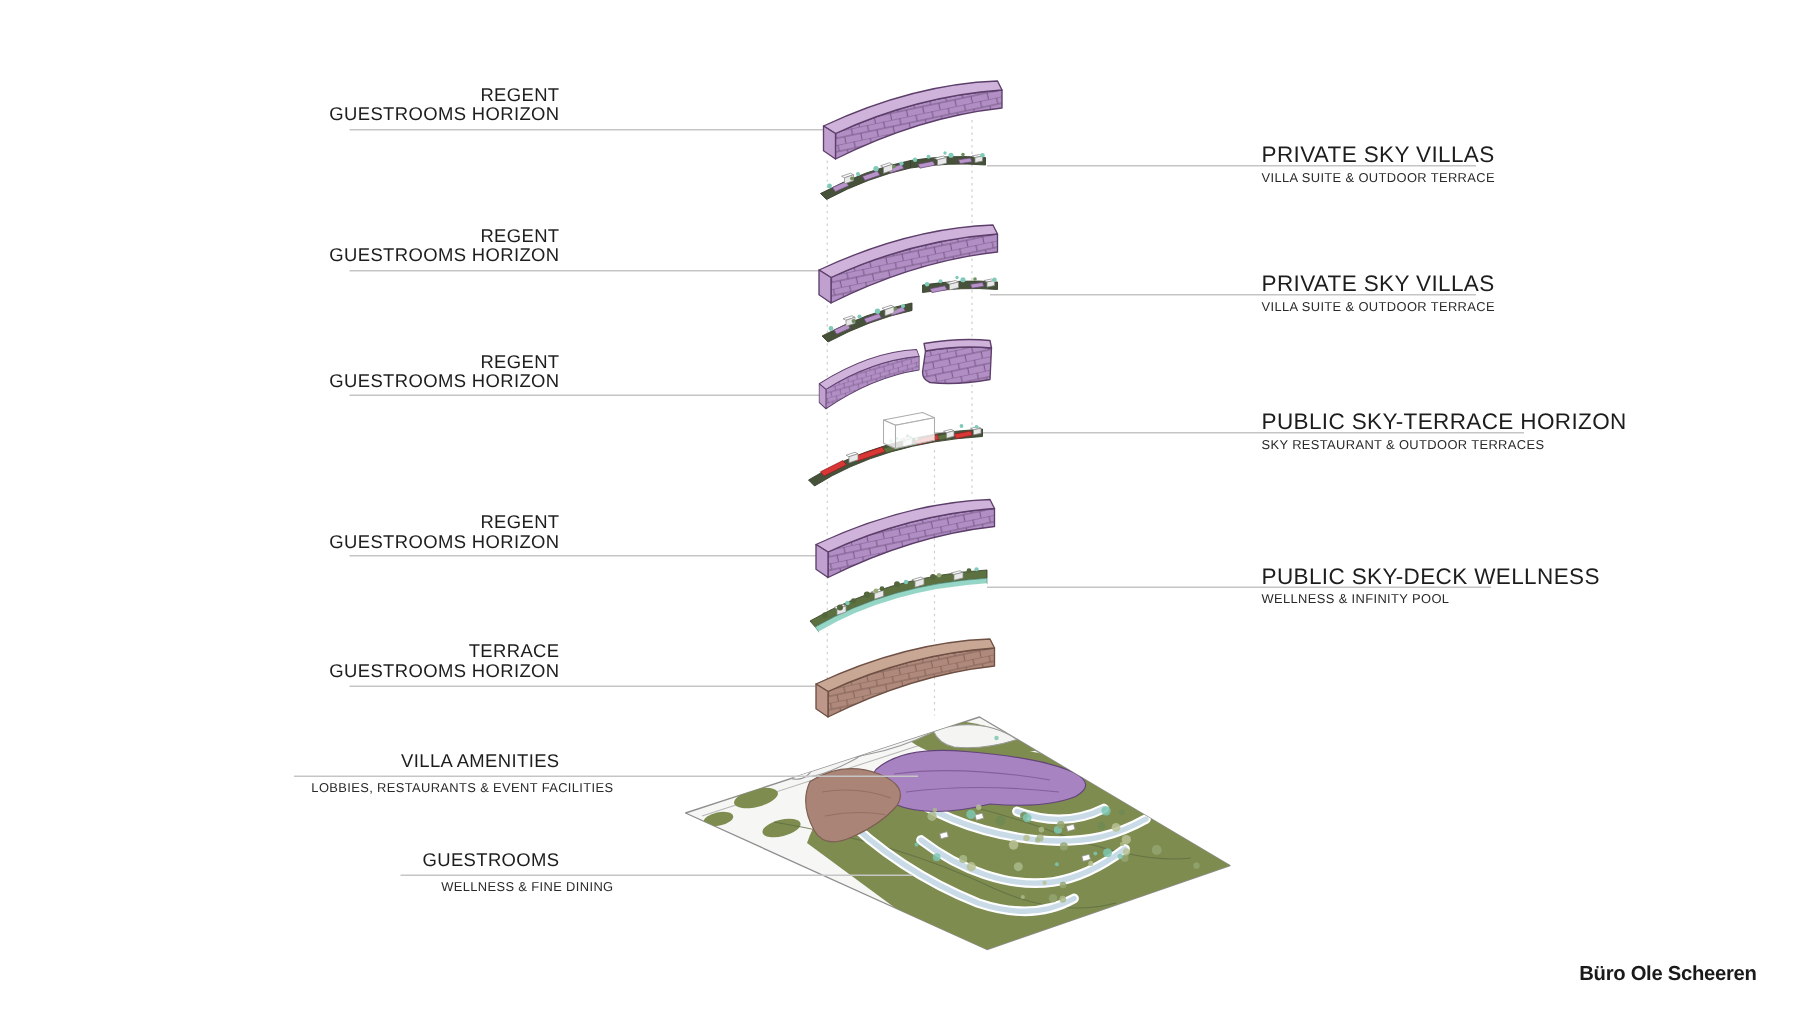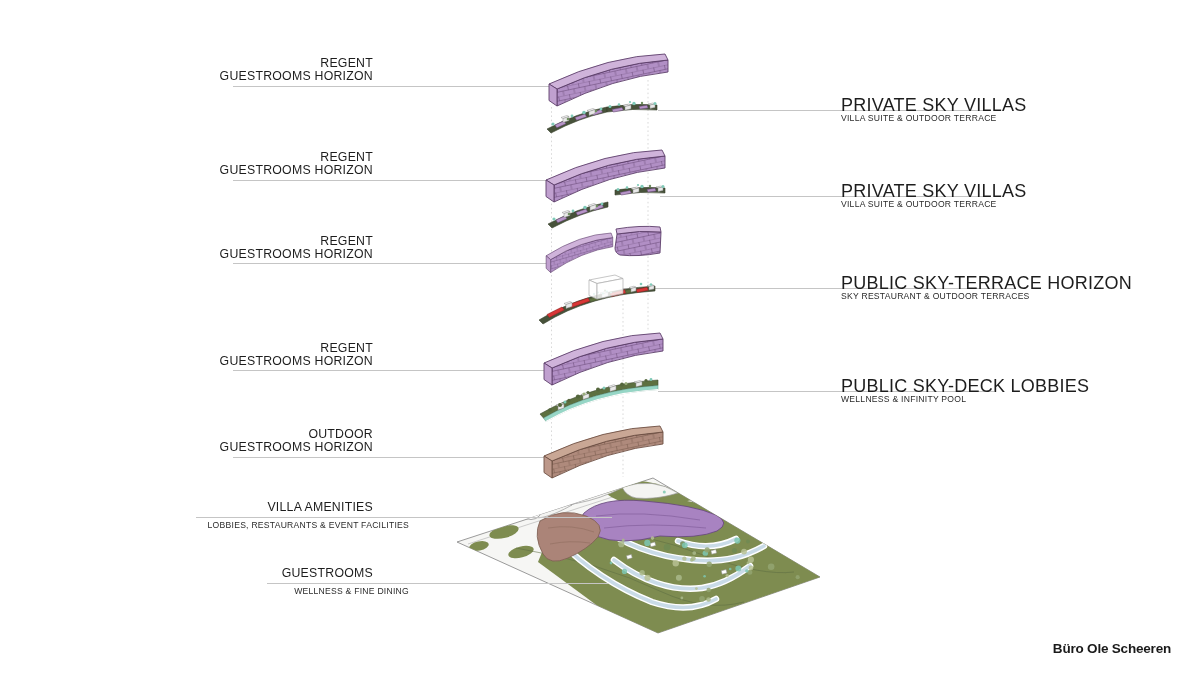--- a/index.html
+++ b/index.html
@@ -3,21 +3,21 @@
 <meta charset="utf-8">
 <style>
   html,body{margin:0;padding:0;background:#fff;}
   body{width:1200px;height:675px;overflow:hidden;font-family:"Liberation Sans",sans-serif;}
   .stage{position:relative;width:1200px;height:675px;background:#fff;}
   svg.diagram{position:absolute;left:0;top:0;}
 
   
   .ll{position:absolute;right:827px;text-align:right;color:var(--c-text);
       font-size:12.3px;line-height:13.4px;letter-spacing:.25px;white-space:nowrap;}
-  .rt{position:absolute;left:841px;color:var(--c-text);font-size:18px;
+  .rt{position:absolute;left:841px;color:var(--c-text);font-size:15px;
       letter-spacing:.25px;white-space:nowrap;}
   .subt{font-size:8.6px;letter-spacing:.25px;color:#2a2a2a;font-weight:400;}
   .rs{position:absolute;left:841px;white-space:nowrap;}
   .lsub{position:absolute;right:791px;text-align:right;white-space:nowrap;}
   .logo{position:absolute;right:29px;top:641px;font-size:13.5px;font-weight:700;
         letter-spacing:-.2px;color:#1a1a1a;white-space:nowrap;}
 
   
   .guide{stroke:#cfcfcf;stroke-width:.8;stroke-dasharray:1.6 2.6;fill:none;}
   .leader{stroke:var(--c-leader_line);stroke-width:1;}
@@ -318,35 +318,35 @@
   </div>
   <div class="ll" style="top:235px">
     <div>REGENT</div>
     <div>GUESTROOMS HORIZON</div>
   </div>
   <div class="ll" style="top:342px">
     <div>REGENT</div>
     <div>GUESTROOMS HORIZON</div>
   </div>
   <div class="ll" style="top:428px">
-    <div>OUTDOOR</div>
+    <div>TERRACE</div>
     <div>GUESTROOMS HORIZON</div>
   </div>
   <div class="ll" style="top:501px">
     <div>VILLA AMENITIES</div>
   </div>
   <div class="lsub subt" style="top:520px">LOBBIES, RESTAURANTS &amp; EVENT FACILITIES</div>
   <div class="ll" style="top:567px">
     <div>GUESTROOMS</div>
   </div>
   <div class="lsub subt" style="top:586px">WELLNESS &amp; FINE DINING</div>
 
   <div class="rt" style="top:95px">PRIVATE SKY VILLAS</div>
   <div class="rs subt" style="top:113px">VILLA SUITE &amp; OUTDOOR TERRACE</div>
   <div class="rt" style="top:181px">PRIVATE SKY VILLAS</div>
   <div class="rs subt" style="top:199px">VILLA SUITE &amp; OUTDOOR TERRACE</div>
   <div class="rt" style="top:273px">PUBLIC SKY-TERRACE HORIZON</div>
   <div class="rs subt" style="top:291px">SKY RESTAURANT &amp; OUTDOOR TERRACES</div>
-  <div class="rt" style="top:376px">PUBLIC SKY-DECK LOBBIES</div>
+  <div class="rt" style="top:376px">PUBLIC SKY-DECK WELLNESS</div>
   <div class="rs subt" style="top:394px">WELLNESS &amp; INFINITY POOL</div>
 
   <div class="logo">Büro Ole Scheeren</div>
 </div>
 
 </body></html>

